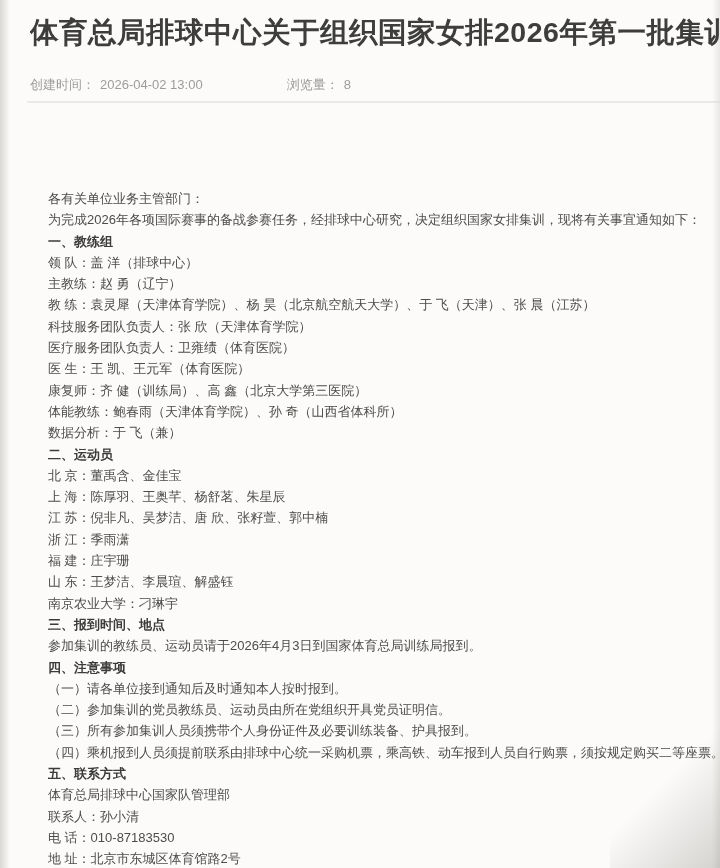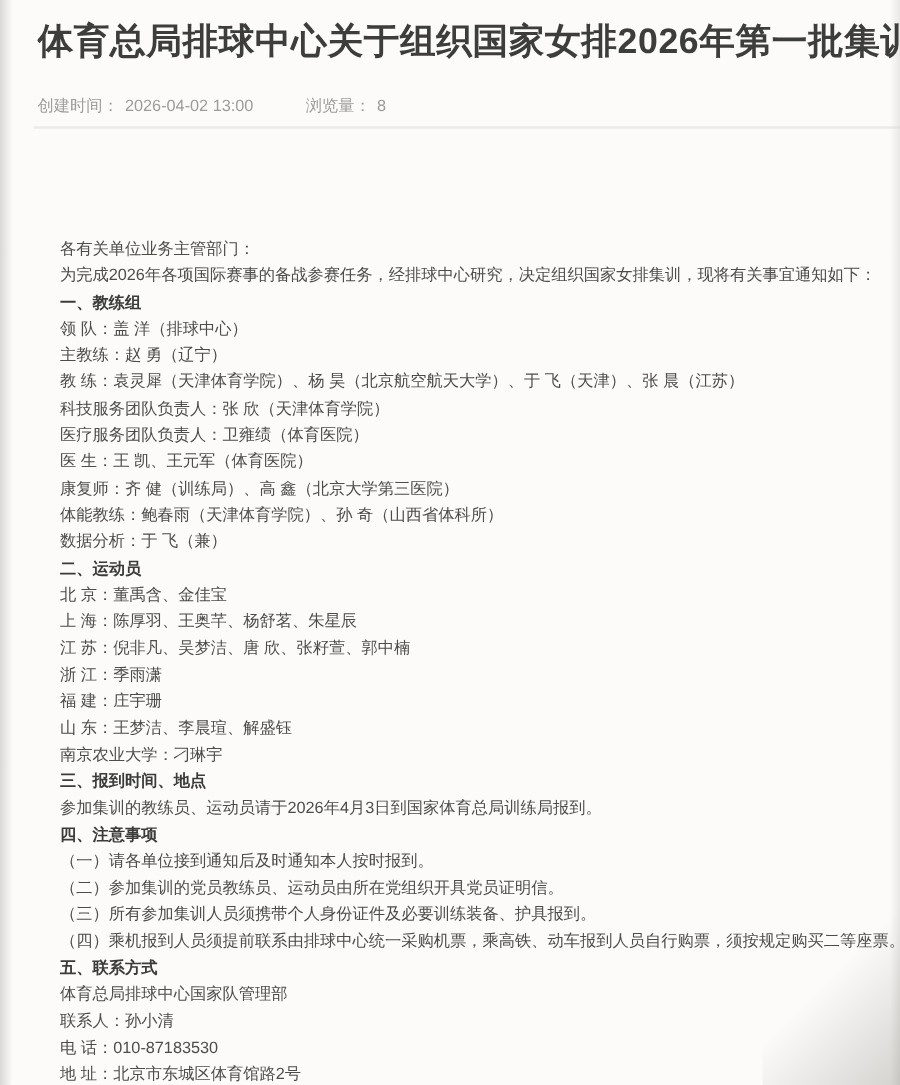--- a/index.html
+++ b/index.html
@@ -38,21 +38,21 @@
     color: #3d3d3b;
     white-space: nowrap; overflow: hidden;
     letter-spacing: 0.5px;
   }
   .meta {
     position: absolute; left: 30px; top: 76px;
     font-size: 13px; color: #9d9c99;
     display: flex; align-items: flex-end;
   }
   .meta .value { margin-left: 5px; }
-  .meta .views { margin-left: 42px; }
+  .meta .views { margin-left: 84px; }
   .divider {
     position: absolute; left: 27px; right: 0; top: 101px;
     border-top: 2px solid rgba(214,213,208,0.45);
   }
   .doc {
     position: absolute; left: 48px; top: 188px; width: 690px;
     font-size: 13px; line-height: 21.3px;
     color: #4d4c49;
   }
   .doc .ln { white-space: nowrap; }

